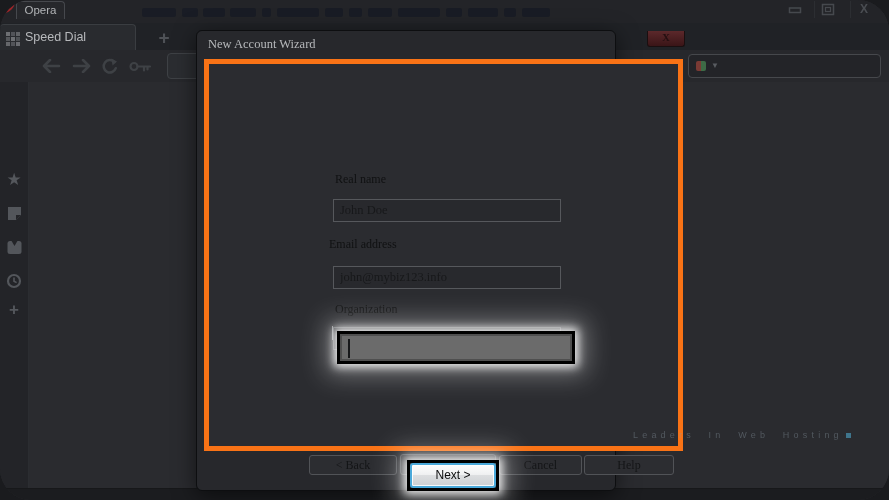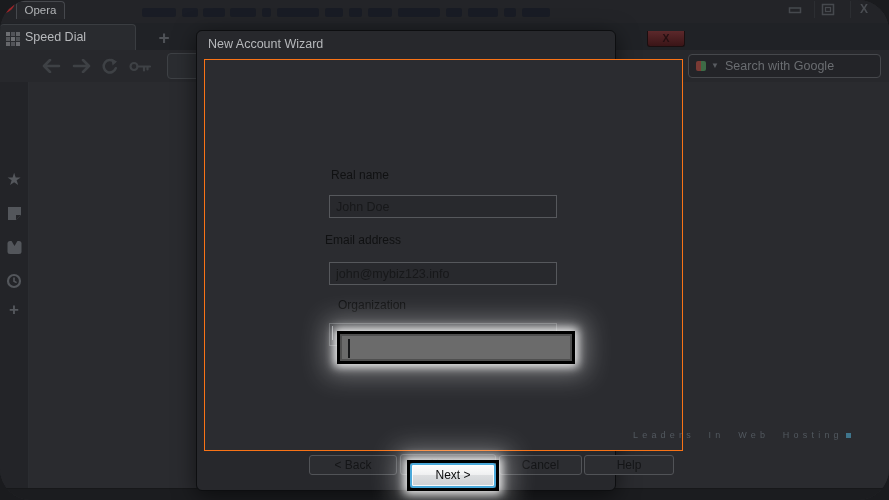--- a/index.html
+++ b/index.html
@@ -68,32 +68,32 @@
   .sidebar { position:absolute; top:82px; left:0; bottom:12px; width:29px; background:#232428; border-right:1px solid #2b2d31; }
   .side-ico { position:absolute; left:0; width:28px; height:22px; display:flex; align-items:center; justify-content:center; }
   .star-glyph { color:#54575c; font-size:17px; line-height:1; }
   .plus-glyph { color:#54575c; font-size:17px; font-weight:bold; line-height:1; }
   .content { position:absolute; top:82px; left:30px; right:0; bottom:12px; background:#2a2b2f; }
   .statusbar { position:absolute; left:0; right:0; bottom:0; height:12px; background:#1b1c1f; border-top:1px solid #17181a; }
   
   .dialog {
     position:absolute; left:196px; top:30px; width:420px; height:461px;
     background:#27282c; border:1px solid #0d0e10; border-radius:6px;
-    box-shadow:0 5px 22px rgba(0,0,0,0.55); z-index:10;
+    box-shadow:0 5px 22px rgba(0,0,0,0.55); z-index:10;font-family:Liberation Serif, serif;
   }
   .dialog-title { position:absolute; left:11px; top:6px; font-size:12.5px; color:#b6b8bb; }
   .dlg-close {
     position:absolute; left:450px; top:0; width:38px; height:16px;
     background:linear-gradient(#5c282b 0%, #3a1517 100%);
     border:1px solid #1a0f10; border-top:none; border-radius:0 0 3px 3px;
     color:#240f11; font-weight:bold; font-size:10.5px; text-align:center; line-height:14px;
   }
   .dlg-panel {
     position:absolute; left:7px; top:28px; width:479px; height:392px;
-    background:#2b2c30; border:1px solid #f97316;
+    background:#2b2c30; border:5px solid #f97316;
   }
   .fld-label { position:absolute; font-size:12px; color:#101112; }
   .fld-input {
     position:absolute; width:228px; height:23px;
     background:#28292d; border:1px solid #56585c;
     color:#17181a; font-size:12.5px; padding:0 6px; font-family:inherit; outline:none;
   }
   .dlg-btn {
     position:absolute; height:20px; background:#2c2d31; border:1px solid #515357;
     border-radius:3px; color:#141517; font-size:12px; text-align:center; line-height:18px;
@@ -212,21 +212,20 @@
       <svg width="23" height="11">
         <circle cx="5" cy="5.5" r="3.5" stroke="#3e4145" stroke-width="2.2" fill="none"></circle>
         <path d="M8.5 5.5 H21 M15 5.5 V9.5 M18.5 5.5 V8.5" stroke="#3e4145" stroke-width="2.2" fill="none" stroke-linecap="round"></path>
       </svg>
     </div>
     <div class="addr-frag"></div>
 
     <div class="search-field">
       <div class="g-favicon"></div>
       <div class="search-drop">▼</div>
-      <input class="search-input" type="text" readonly="" placeholder="Search with Google" style="">
     </div>
   </div>
 
   <div class="wrench-btn">
     <svg width="15" height="15" viewBox="0 0 24 24">
       <path d="M22.7 19.1 L13.6 10 A6 6 0 0 0 6.2 2.6 L10 6.4 L6.4 10 L2.6 6.2 A6 6 0 0 0 10 13.6 L19.1 22.7 A2.5 2.5 0 0 0 22.7 19.1 Z" fill="#4b4e53"></path>
     </svg>
   </div>
 
   <div class="sidebar">
@@ -265,21 +264,21 @@
       <span>X</span>
     </div>
 
     <div class="dlg-panel">
       <div class="fld-label" style="left:126px;top:108px">Real name</div>
       <input class="fld-input" style="left: 124px; top: 135px;" type="text" readonly="" value="John Doe">
 
       <div class="fld-label" style="left:120px;top:173px">Email address</div>
       <input class="fld-input" style="left: 124px; top: 202px;" type="text" readonly="" value="john@mybiz123.info">
 
-      <div class="fld-label" style="left:133px;top:238px">Organization</div>
+      <div class="fld-label" style="left:126px;top:238px">Organization</div>
       <input class="fld-input" style="left: 124px; top: 263px;" type="text" readonly="" value="">
     </div>
 
     <div class="dlg-btn" style="left:112px;top:424px;width:88px">&lt; Back</div>
     <div class="dlg-btn" style="left:203px;top:423px;width:96px;height:21px">Next &gt;</div>
     <div class="dlg-btn" style="left:302px;top:424px;width:83px">Cancel</div>
     <div class="dlg-btn" style="left:387px;top:424px;width:90px">Help</div>
   </div>
 
   <div class="dim-caret"></div>

